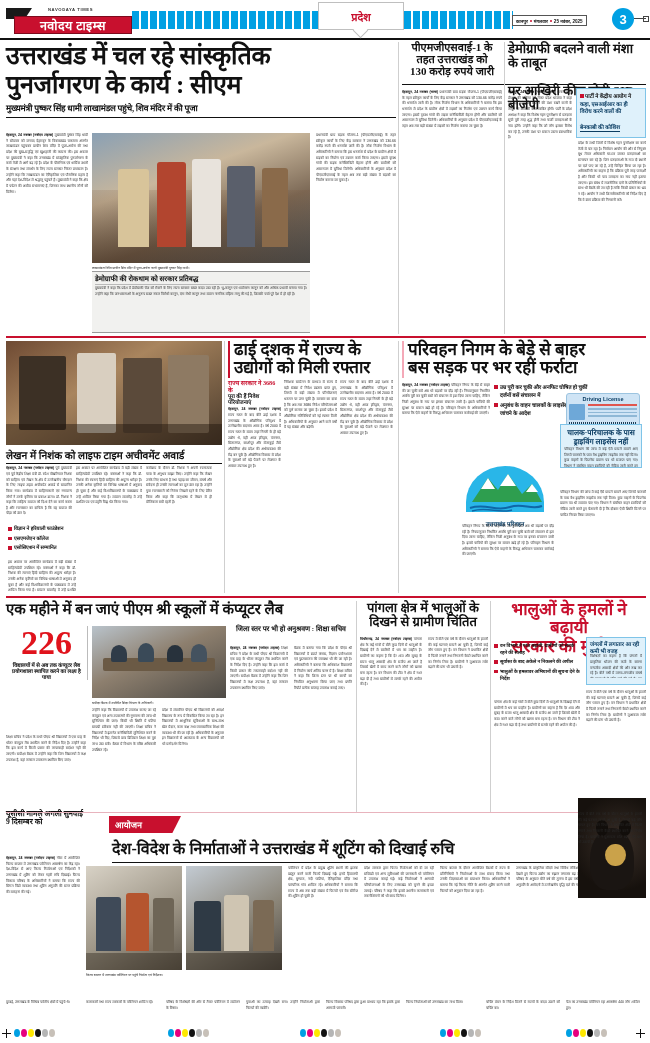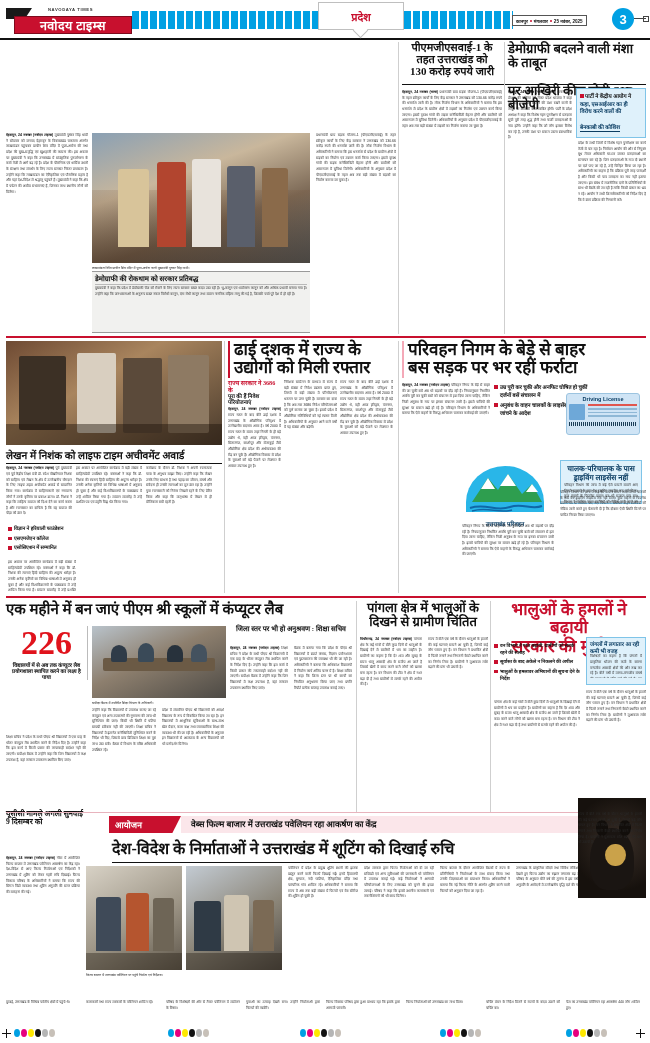--- a/index.html
+++ b/index.html
@@ -114,20 +114,26 @@
       <span>कानपुर</span>
       <i class="dl-dot"></i>
       <span>मंगलवार</span>
       <i class="dl-dot"></i>
       <span>25 नवंबर, 2025</span>
     </div>
     <div class="pagenum">3</div>
     <div class="pagetail"></div>
   </div>
 
+  <div style="position:absolute;left:6px;top:42px;width:390px;">
+    <div class="hl hl-xl">उत्तराखंड में चल रहे सांस्कृतिक</div>
+    <div class="hl hl-xl" style="margin-top:2px">पुनर्जागरण के कार्य : सीएम</div>
+    <div class="sub" style="margin-top:4px;letter-spacing:-.2px">मुख्यमंत्री पुष्कर सिंह धामी लाखामंडल पहुंचे, शिव मंदिर में की पूजा</div>
+    <div class="rule-thin" style="margin-top:3px"></div>
+  </div>
 
   <div style="position:absolute;left:402px;top:42px;width:100px;text-align:center">
     <div class="hl hl-sm">पीएमजीएसवाई-1 के</div>
     <div class="hl hl-sm">तहत उत्तराखंड को</div>
     <div class="hl hl-sm">130 करोड़ रुपये जारी</div>
   </div>
 
   <div style="position:absolute;left:508px;top:42px;width:138px;">
     <div class="hl hl-md">डेमोग्राफी बदलने वाली मंशा के ताबूत</div>
     <div class="hl hl-md" style="margin-top:14px">पर आखिरी कील होगी SIR : बीजेपी</div>
@@ -249,21 +255,21 @@
       <path d="M4 40 A39 36 0 0 1 82 40 Z" fill="#29b6e8"></path>
       <path d="M10 40 L26 16 L36 28 L46 12 L60 32 L70 22 L80 40 Z" fill="#2e9e4f"></path>
       <path d="M26 16 L19 27 L33 27 Z M46 12 L38 24 L54 24 Z M70 22 L64 30 L76 30 Z" fill="#fff"></path>
       <path d="M4 40 L82 40 L82 50 L4 50 Z" fill="#29b6e8"></path>
       <path d="M8 46 C24 41, 34 50, 48 45 C60 41, 70 48, 80 44" stroke="#0f68a8" stroke-width="2" fill="none"></path>
       <path d="M10 49 C26 44, 36 52, 50 48" stroke="#0f68a8" stroke-width="1.5" fill="none"></path>
     </svg>
     <div style="text-align:center;font-size:6px;font-weight:700;color:#0b3d63;margin-top:-2px">उत्तराखंड परिवहन</div>
   </div>
 
-  <div class="bluebox" style="position:absolute;left:560px;top:460px;width:82px;height:44px">
+  <div class="bluebox" style="position:absolute;left:560px;top:424px;width:82px;height:44px">
     <div class="bb-h" style="text-align:center">चालक-परिचालक के पास ड्राइविंग लाइसेंस नहीं</div>
     <div class="txt" style="height:20px;margin-top:1px">परिवहन विभाग की जांच में कई ऐसे मामले सामने आए जिनमें चालकों के पास वैध ड्राइविंग लाइसेंस तक नहीं मिला। कुछ वाहनों के फिटनेस प्रमाण पत्र भी समाप्त पाए गए। विभाग ने संबंधित वाहन स्वामियों को नोटिस जारी करते हुए चेतावनी दी है कि दोबारा ऐसी स्थिति मिलने पर परमिट निरस्त किया जाएगा।</div>
   </div>
   <div class="txt" style="position:absolute;left:560px;top:490px;width:86px;height:92px">परिवहन विभाग की जांच में कई ऐसे मामले सामने आए जिनमें चालकों के पास वैध ड्राइविंग लाइसेंस तक नहीं मिला। कुछ वाहनों के फिटनेस प्रमाण पत्र भी समाप्त पाए गए। विभाग ने संबंधित वाहन स्वामियों को नोटिस जारी करते हुए चेतावनी दी है कि दोबारा ऐसी स्थिति मिलने पर परमिट निरस्त किया जाएगा।</div>
   <div class="txt" style="position:absolute;left:462px;top:524px;width:92px;height:58px">परिवहन निगम के बेड़े से बाहर की जा चुकीं बसें अब भी सड़कों पर दौड़ रही हैं। नियमानुसार निर्धारित अवधि पूरी कर चुकी बसों को संचालन से हटा दिया जाना चाहिए, लेकिन निजी अनुबंध के नाम पर इनका संचालन जारी है। इससे यात्रियों की सुरक्षा पर सवाल खड़े हो रहे हैं। परिवहन विभाग के अधिकारियों ने बताया कि ऐसे वाहनों के विरुद्ध अभियान चलाकर कार्रवाई की जाएगी।</div>
 
   <div style="position:absolute;left:6px;top:450px;width:216px">
     <div class="hl" style="font-size:10.4px">लेखन में निशंक को लाइफ टाइम अचीवमेंट अवार्ड</div>
     <div class="rule-thin" style="margin-top:2px"></div>
     <div style="display:flex;gap:4px;margin-top:2px">
@@ -342,23 +348,20 @@
   </div>
   <div class="txt" style="position:absolute;left:586px;top:690px;width:60px;height:116px">राज्य में बीते एक वर्ष के दौरान भालुओं के हमलों की कई घटनाएं सामने आ चुकी हैं, जिनमें कई लोग घायल हुए हैं। वन विभाग ने प्रभावित क्षेत्रों में पिंजरे लगाने तथा निगरानी कैमरे स्थापित करने का निर्णय लिया है। ग्रामीणों ने मुआवजा राशि बढ़ाने की मांग भी उठायी है।</div>
 
   <div class="vrule" style="left:356px;top:601px;height:212px"></div>
   <div class="vrule" style="left:490px;top:601px;height:212px"></div>
   <div class="rule-red" style="position:absolute;left:6px;top:812px;width:640px;height:1px;background:#e8b3bd"></div>
 
   <div style="position:absolute;left:109px;top:816px;width:474px;height:17px;display:flex">
     <div class="redband" style="width:72px;height:17px;font-size:8.5px;clip-path:polygon(0 0,100% 0,88% 100%,0 100%)">
       <span>आयोजन</span>
-    </div>
-    <div style="flex:1;background:#fbe6ea;display:flex;align-items:center;padding-left:10px">
-      <span class="hl" style="font-size:8.5px">वेब्स फिल्म बाजार में उत्तराखंड पवेलियन रहा आकर्षण का केंद्र</span>
     </div>
   </div>
 
   <div style="position:absolute;left:112px;top:840px;width:474px">
     <div class="hl" style="font-size:16px">देश-विदेश के निर्माताओं ने उत्तराखंड में शूटिंग को दिखाई रुचि</div>
   </div>
   <div class="rule-thin" style="position:absolute;left:112px;top:862px;width:474px"></div>
 
   <div class="txt" style="position:absolute;left:6px;top:856px;width:74px;height:148px">
     <span class="lead">देहरादून, 24 नवम्बर (नवोदय टाइम्स)</span>

